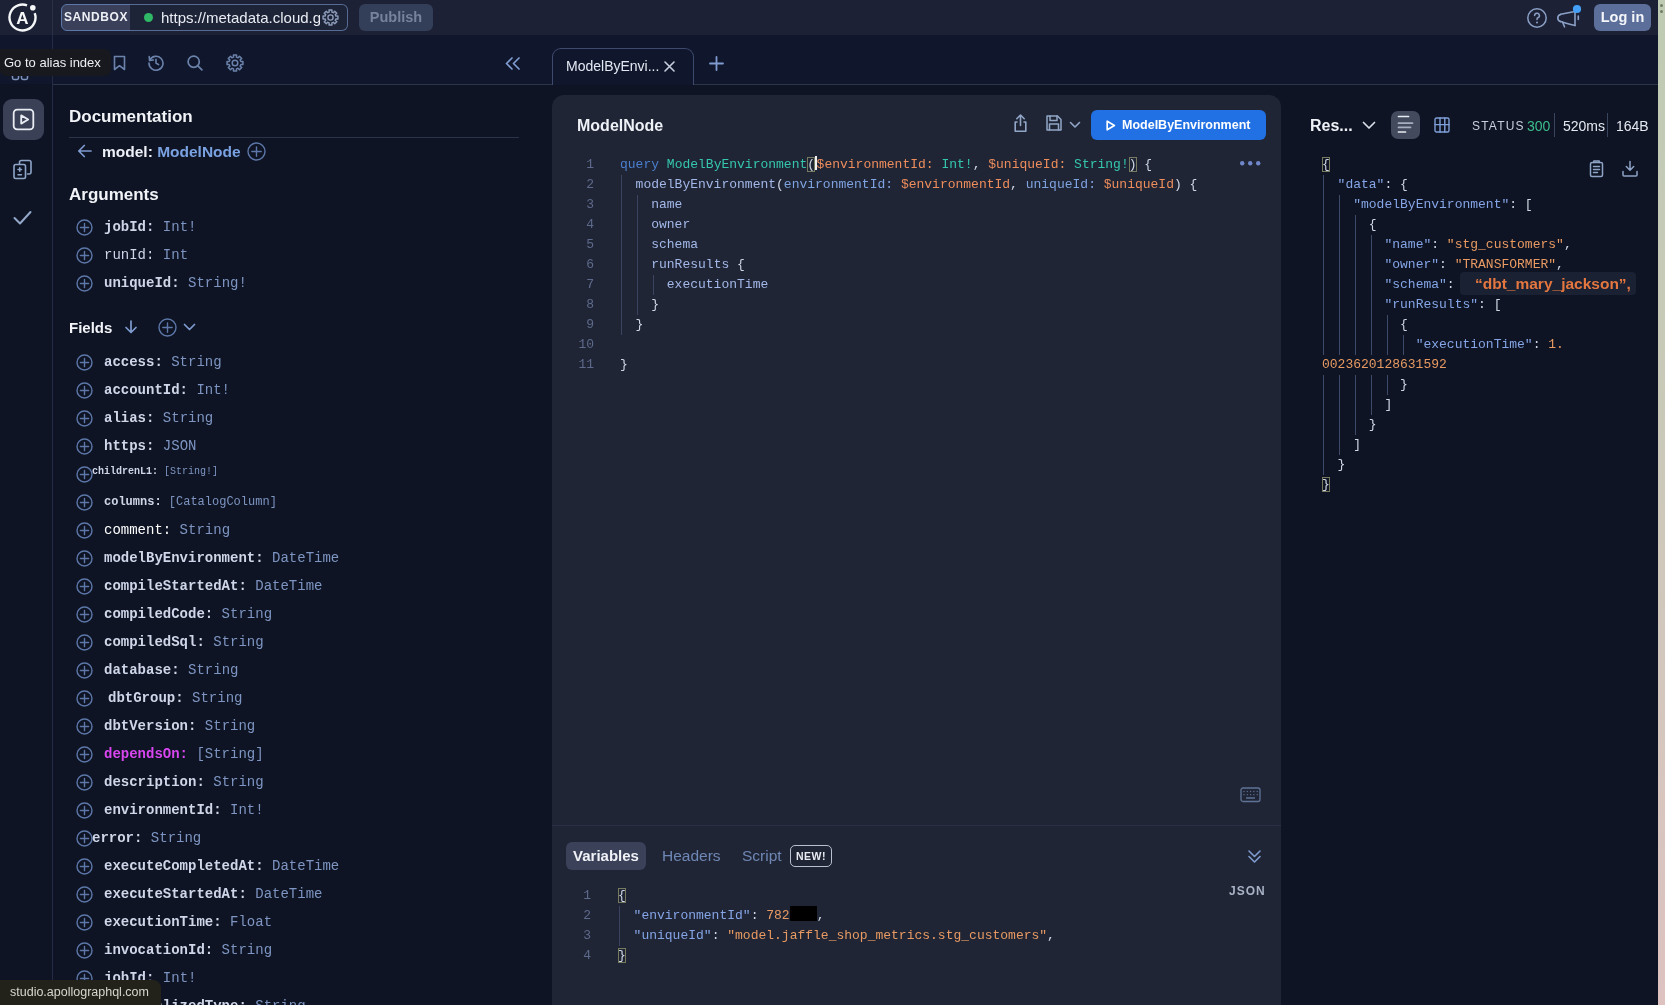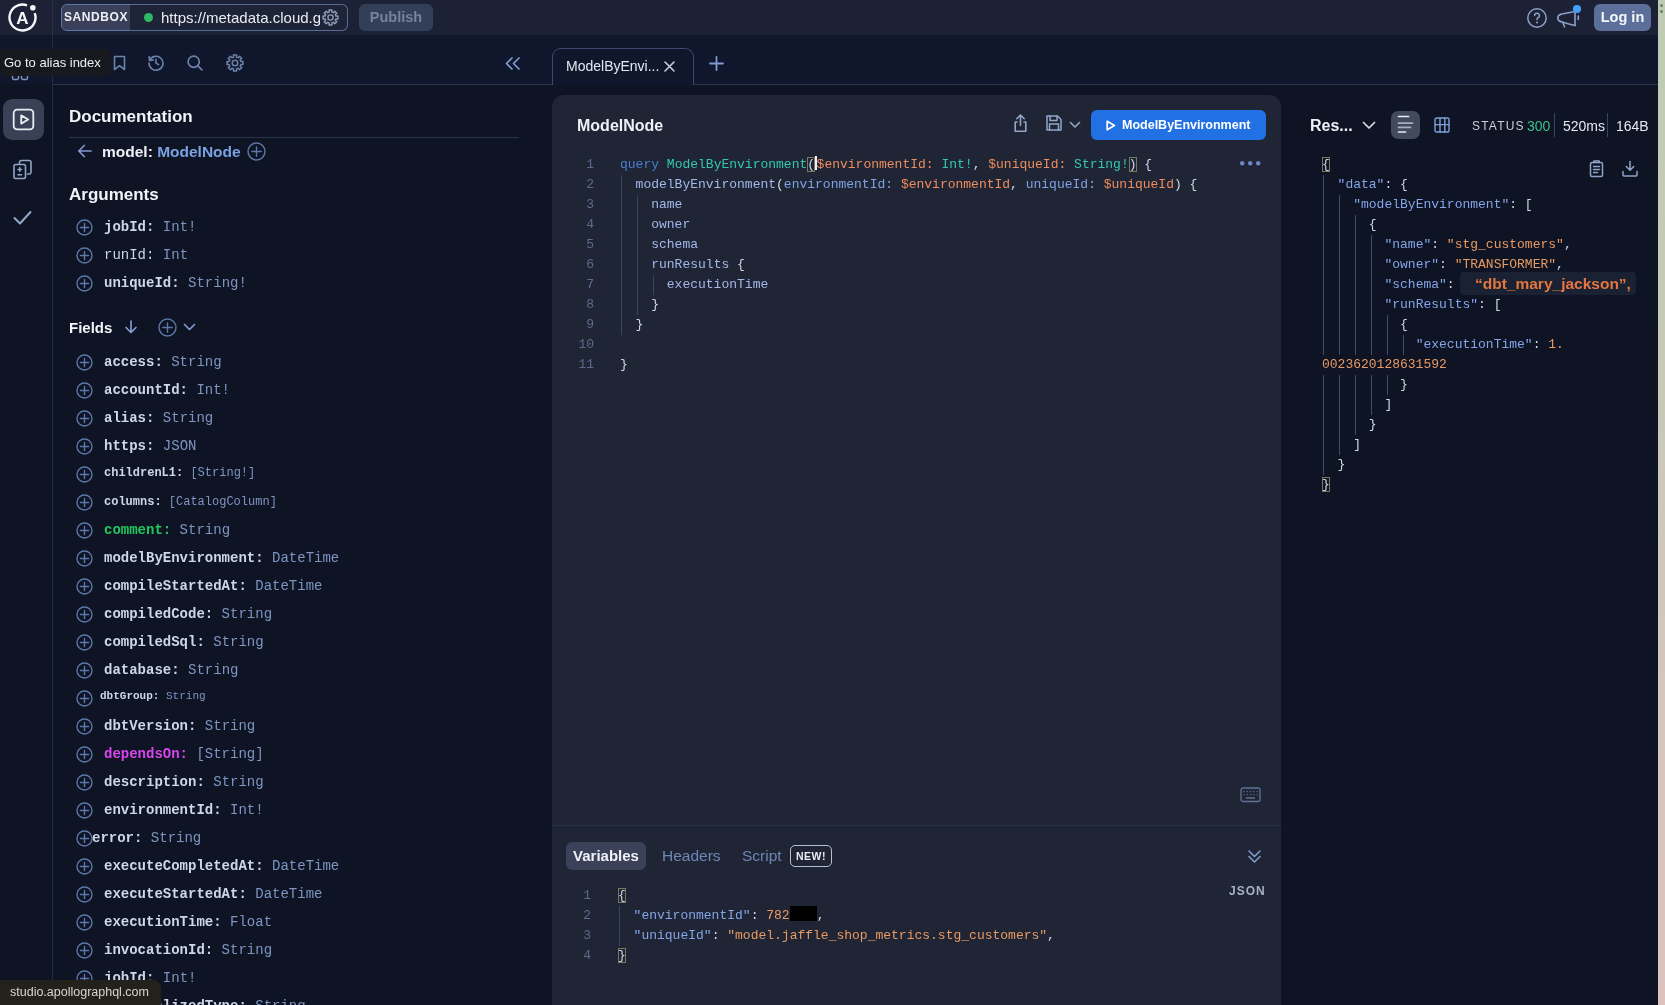--- a/index.html
+++ b/index.html
@@ -258,39 +258,39 @@
     </div>
 <div class="abs" style="left:104px;top:437px;font-size:14px;white-space:pre"><span class="mono" style="color:#ced6e8;font-weight:bold">https:</span><span class="mono" style="color:#7e95c2"> JSON</span></div>
 <div class="abs" style="left:75.5px;top:465.5px">
       <svg width="17.0" height="17.0" viewBox="0 0 17.0 17.0" fill="none">
         <g stroke="#5d77a8" stroke-width="1.4" stroke-linecap="round" stroke-linejoin="round" fill="none">
           <circle cx="8.5" cy="8.5" r="7.5"></circle>
           <path d="M8.5 4.375v8.25M4.375 8.5h8.25"></path>
         </g>
       </svg>
     </div>
-<div class="abs" style="left:104px;top:465px;font-size:12px;white-space:pre"><span class="mono" style="color:#ced6e8;font-weight:bold">childrenL1:</span><span class="mono" style="color:#7e95c2"> [String!]</span></div>
+<div class="abs" style="left:92px;top:465px;font-size:10px;white-space:pre"><span class="mono" style="color:#ced6e8;font-weight:bold">childrenL1:</span><span class="mono" style="color:#7e95c2"> [String!]</span></div>
 <div class="abs" style="left:75.5px;top:493.5px">
       <svg width="17.0" height="17.0" viewBox="0 0 17.0 17.0" fill="none">
         <g stroke="#5d77a8" stroke-width="1.4" stroke-linecap="round" stroke-linejoin="round" fill="none">
           <circle cx="8.5" cy="8.5" r="7.5"></circle>
           <path d="M8.5 4.375v8.25M4.375 8.5h8.25"></path>
         </g>
       </svg>
     </div>
 <div class="abs" style="left:104px;top:494px;font-size:12px;white-space:pre"><span class="mono" style="color:#ced6e8;font-weight:bold">columns:</span><span class="mono" style="color:#7e95c2"> [CatalogColumn]</span></div>
 <div class="abs" style="left:75.5px;top:521.5px">
       <svg width="17.0" height="17.0" viewBox="0 0 17.0 17.0" fill="none">
         <g stroke="#5d77a8" stroke-width="1.4" stroke-linecap="round" stroke-linejoin="round" fill="none">
           <circle cx="8.5" cy="8.5" r="7.5"></circle>
           <path d="M8.5 4.375v8.25M4.375 8.5h8.25"></path>
         </g>
       </svg>
     </div>
-<div class="abs" style="left:104px;top:521px;font-size:14px;white-space:pre"><span class="mono" style="color:#22c55e;font-weight:bold">comment:</span><span class="mono" style="color:#7e95c2"> String</span></div>
+<div class="abs" style="left:104px;top:521px;font-size:14px;white-space:pre"><span class="mono" style="color:#ffffff;font-weight:normal">comment:</span><span class="mono" style="color:#7e95c2"> String</span></div>
 <div class="abs" style="left:75.5px;top:549.5px">
       <svg width="17.0" height="17.0" viewBox="0 0 17.0 17.0" fill="none">
         <g stroke="#5d77a8" stroke-width="1.4" stroke-linecap="round" stroke-linejoin="round" fill="none">
           <circle cx="8.5" cy="8.5" r="7.5"></circle>
           <path d="M8.5 4.375v8.25M4.375 8.5h8.25"></path>
         </g>
       </svg>
     </div>
 <div class="abs" style="left:104px;top:549px;font-size:14px;white-space:pre"><span class="mono" style="color:#ced6e8;font-weight:bold">modelByEnvironment:</span><span class="mono" style="color:#7e95c2"> DateTime</span></div>
 <div class="abs" style="left:75.5px;top:577.5px">
@@ -330,21 +330,21 @@
     </div>
 <div class="abs" style="left:104px;top:661px;font-size:14px;white-space:pre"><span class="mono" style="color:#ced6e8;font-weight:bold">database:</span><span class="mono" style="color:#7e95c2"> String</span></div>
 <div class="abs" style="left:75.5px;top:689.5px">
       <svg width="17.0" height="17.0" viewBox="0 0 17.0 17.0" fill="none">
         <g stroke="#5d77a8" stroke-width="1.4" stroke-linecap="round" stroke-linejoin="round" fill="none">
           <circle cx="8.5" cy="8.5" r="7.5"></circle>
           <path d="M8.5 4.375v8.25M4.375 8.5h8.25"></path>
         </g>
       </svg>
     </div>
-<div class="abs" style="left:100px;top:689px;font-size:11px;white-space:pre"><span class="mono" style="color:#ced6e8;font-weight:bold">dbtGroup:</span><span class="mono" style="color:#7e95c2"> String</span></div>
+<div class="abs" style="left:108px;top:689px;font-size:14px;white-space:pre"><span class="mono" style="color:#ced6e8;font-weight:bold">dbtGroup:</span><span class="mono" style="color:#7e95c2"> String</span></div>
 <div class="abs" style="left:75.5px;top:717.5px">
       <svg width="17.0" height="17.0" viewBox="0 0 17.0 17.0" fill="none">
         <g stroke="#5d77a8" stroke-width="1.4" stroke-linecap="round" stroke-linejoin="round" fill="none">
           <circle cx="8.5" cy="8.5" r="7.5"></circle>
           <path d="M8.5 4.375v8.25M4.375 8.5h8.25"></path>
         </g>
       </svg>
     </div>
 <div class="abs" style="left:104px;top:717px;font-size:14px;white-space:pre"><span class="mono" style="color:#ced6e8;font-weight:bold">dbtVersion:</span><span class="mono" style="color:#7e95c2"> String</span></div>
 <div class="abs" style="left:75.5px;top:745.5px">

